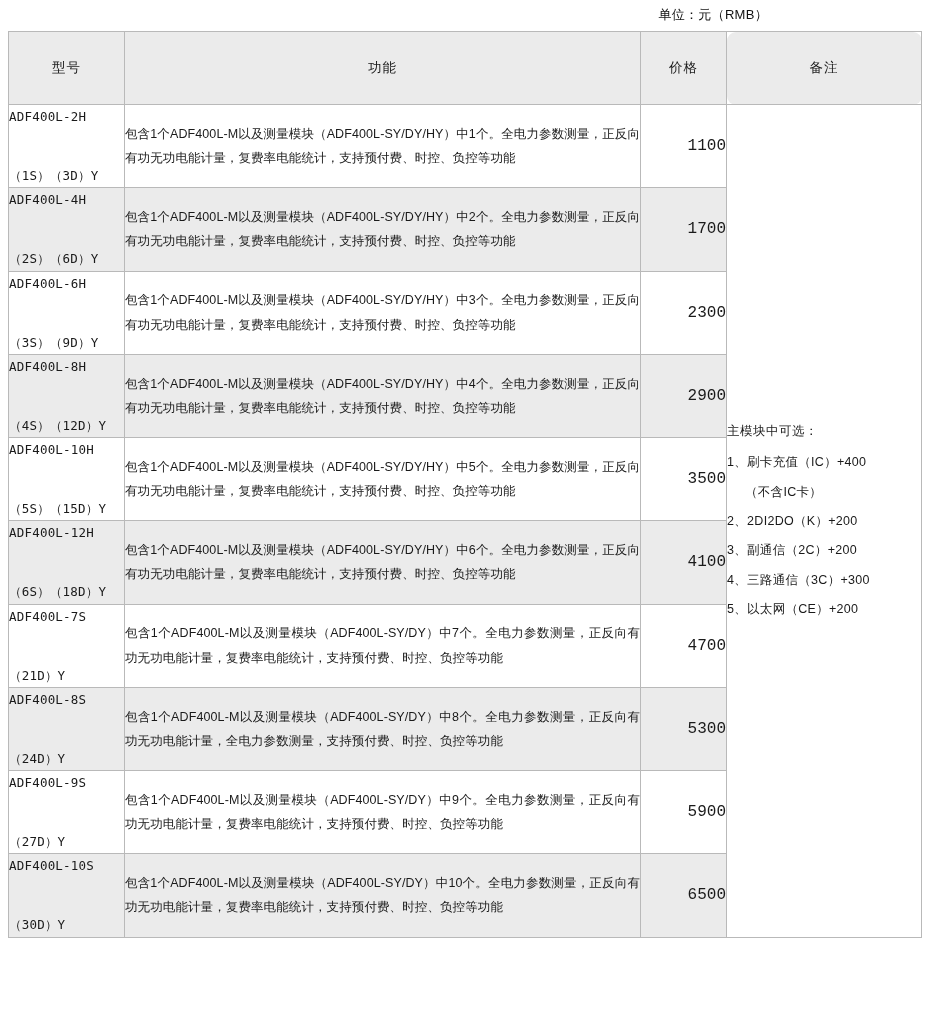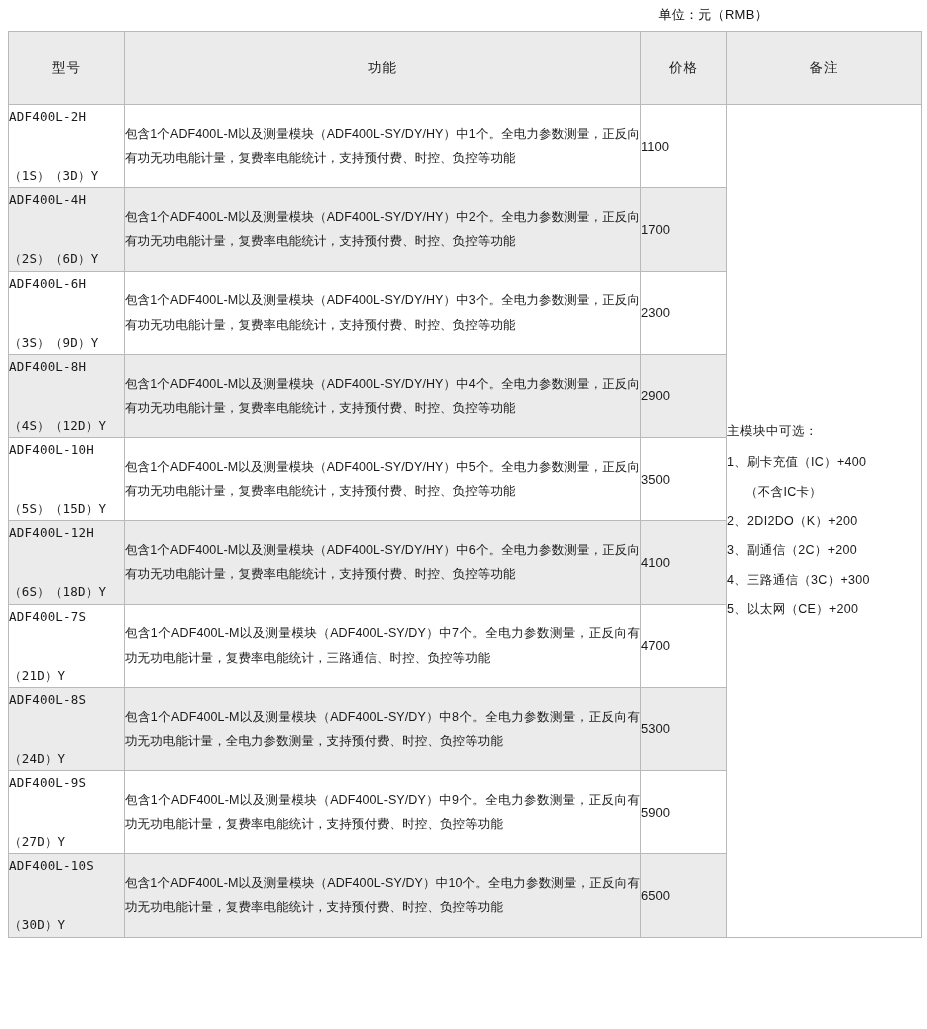--- a/index.html
+++ b/index.html
@@ -43,41 +43,41 @@
     background: #ebebeb;
     font-weight: normal;
     font-size: 13.5px;
     height: 72px;
     text-align: center;
     letter-spacing: 1px;
   }
   .col-model { width: 115px; }
   .col-func  { width: 515px; }
   .col-price { width: 85px; }
-  .col-note  { width: 194px; }
+  .col-note  { width: 194px; border-radius: 9px; }
 
   td.model {
     text-align: left;
     font-size: 12.5px;
     line-height: 1.85;
     letter-spacing: 0.2px;
     padding: 4px 2px;
     font-family: "DejaVu Sans Mono", "Liberation Mono", monospace;
   }
   td.func {
     font-size: 12.5px;
     line-height: 1.95;
     padding: 10px 12px 10px 10px;
     text-align: justify;
     letter-spacing: 0.1px;
   }
   td.price {
-    text-align: left;
-    font-size: 13px;
-    font-family: Liberation Sans, sans-serif;
+    text-align: right;
+    font-size: 16px;
+    font-family: Liberation Mono, monospace;
   }
   td.note {
     vertical-align: middle;
     padding: 10px 16px;
     font-size: 12.5px;
     line-height: 2.35;
   }
   tr.shaded td { background: #ebebeb; }
   tr.plain td { background: #ffffff; }
   td.note { background: #ffffff !important; }
@@ -176,21 +176,21 @@
         </td>
         <td class="func">包含1个ADF400L-M以及测量模块（ADF400L-SY/DY/HY）中6个。全电力参数测量，正反向有功无功电能计量，复费率电能统计，支持预付费、时控、负控等功能</td>
         <td class="price">4100</td>
       </tr>
 
       <tr class="plain">
         <td class="model">
           <span>ADF400L-7S</span>
           <span class="model-line2">（21D）Y</span>
         </td>
-        <td class="func">包含1个ADF400L-M以及测量模块（ADF400L-SY/DY）中7个。全电力参数测量，正反向有功无功电能计量，复费率电能统计，三路通信、时控、负控等功能</td>
+        <td class="func">包含1个ADF400L-M以及测量模块（ADF400L-SY/DY）中7个。全电力参数测量，正反向有功无功电能计量，复费率电能统计，支持预付费、时控、负控等功能</td>
         <td class="price">4700</td>
       </tr>
 
       <tr class="shaded">
         <td class="model">
           <span>ADF400L-8S</span>
           <span class="model-line2">（24D）Y</span>
         </td>
         <td class="func">包含1个ADF400L-M以及测量模块（ADF400L-SY/DY）中8个。全电力参数测量，正反向有功无功电能计量，全电力参数测量，支持预付费、时控、负控等功能</td>
         <td class="price">5300</td>

